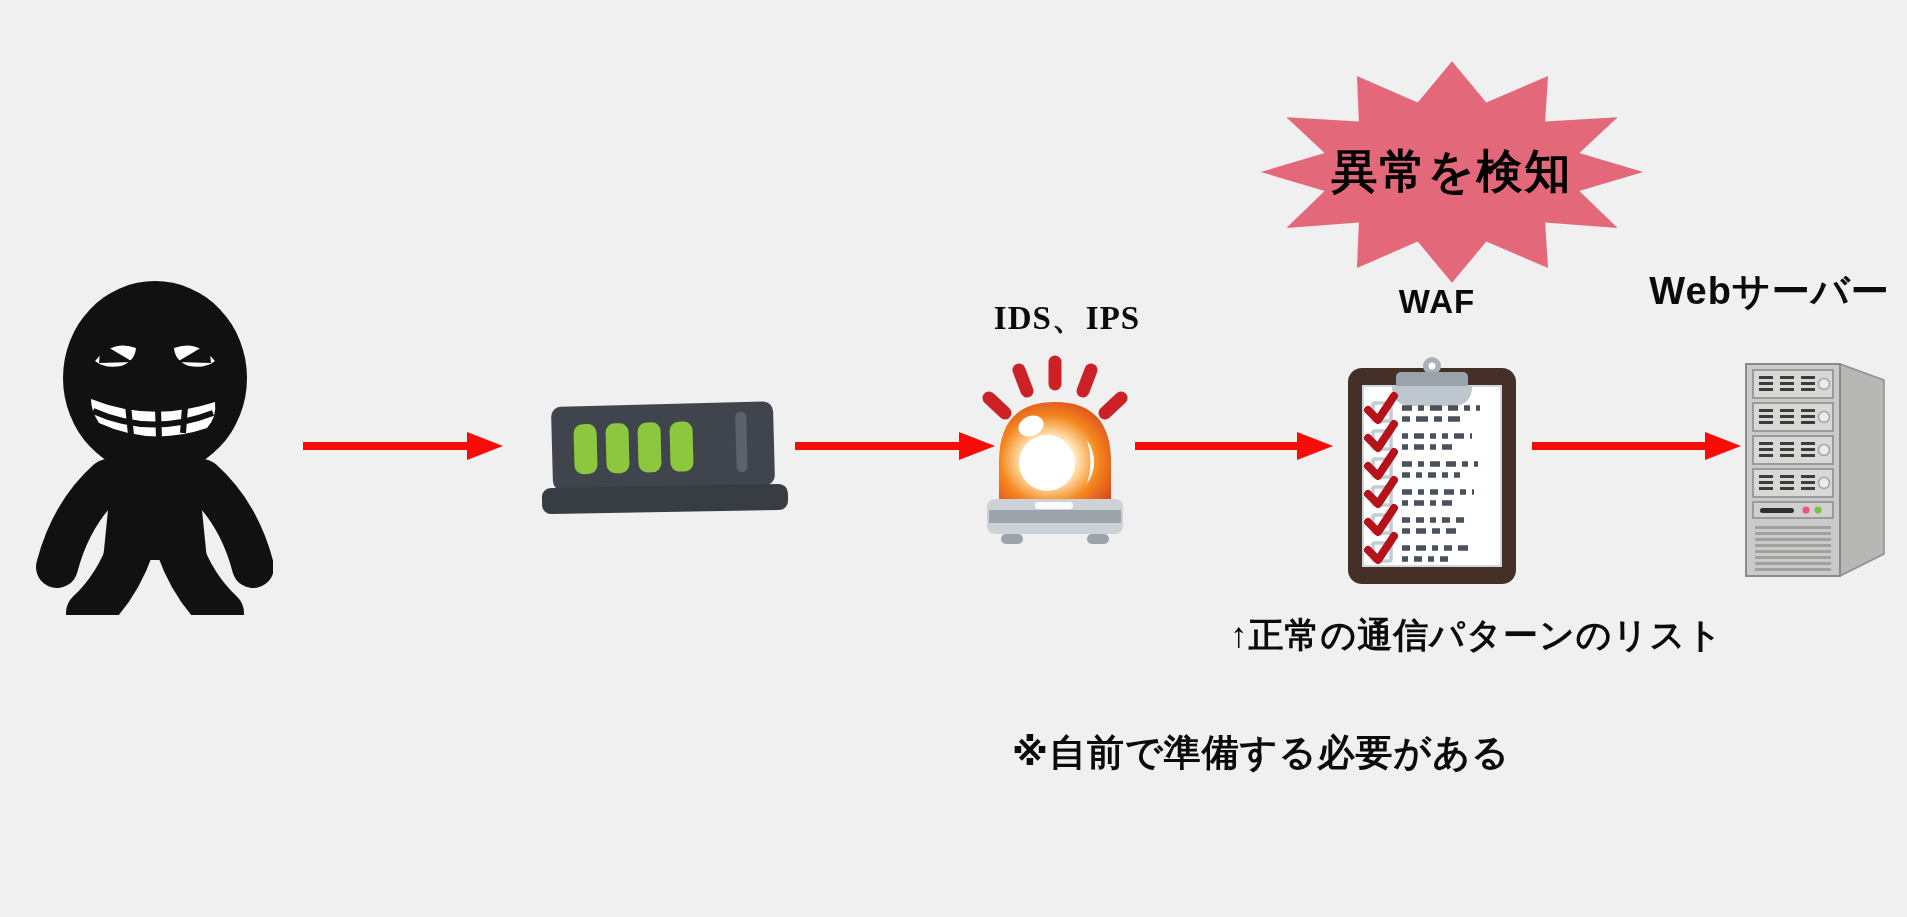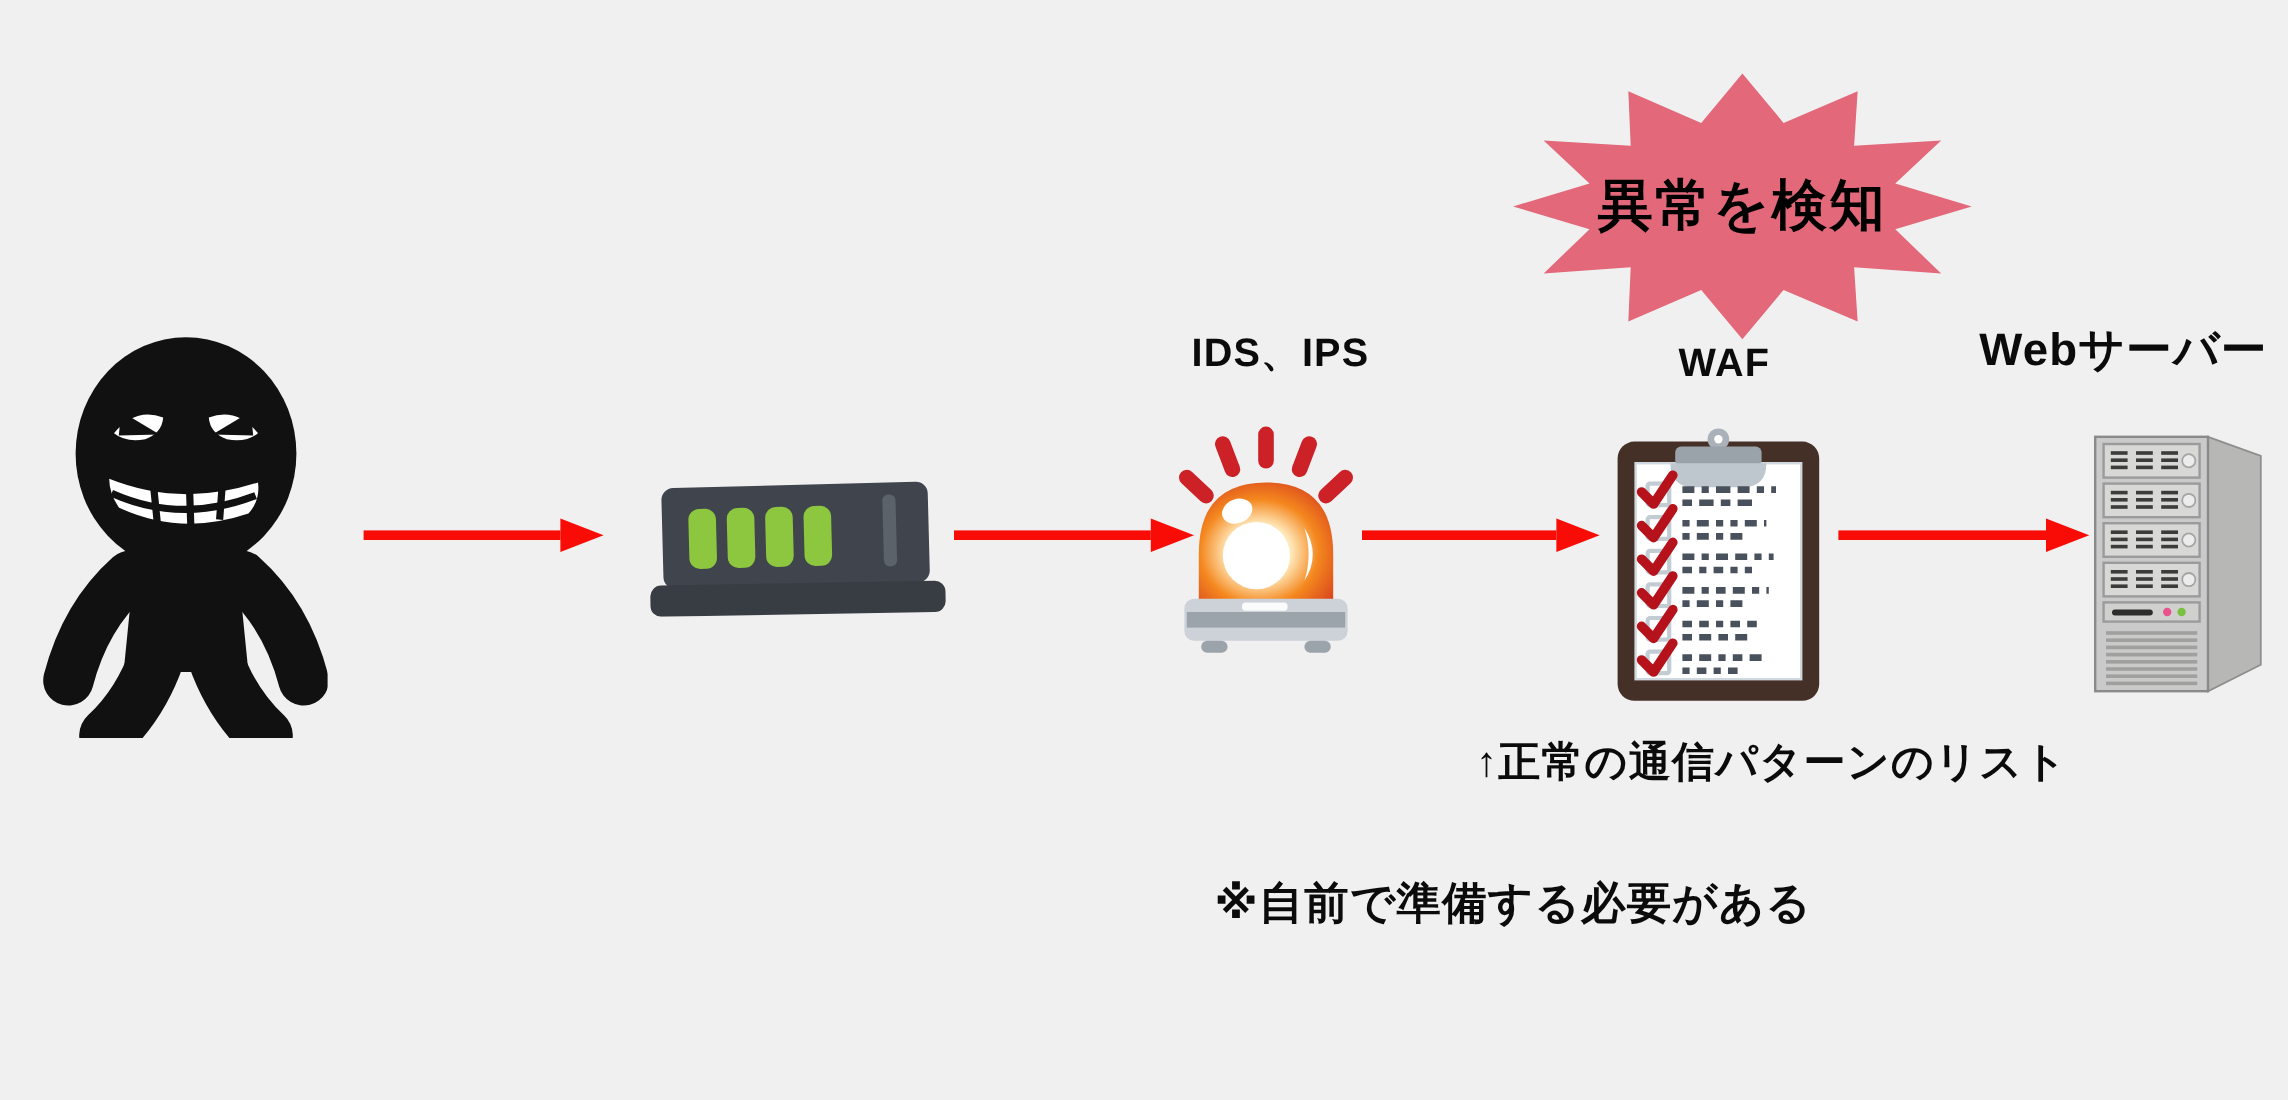--- a/index.html
+++ b/index.html
@@ -9,21 +9,21 @@
     font-family:"Liberation Sans","DejaVu Sans",sans-serif;
     color:var(--text,#0b0b0b);
   }
   .abs{position:absolute;}
   .icon{display:block;line-height:0;}
   .node-label{
     position:absolute;font-weight:bold;color:var(--text,#0b0b0b);
     text-align:center;white-space:nowrap;letter-spacing:1px;
   }
   .fw-label{left:455px;top:308px;width:420px;font-size:37px;}
-  .ids-label{left:958px;top:272px;width:218px;font-size:33px;}
+  .ids-label{left:958px;top:296px;width:218px;font-size:33px;font-family:Liberation Serif, serif;}
   .waf-label{left:1337px;top:283px;width:200px;font-size:33px;}
   .server-label{left:1622px;top:266px;width:295px;font-size:38px;}
   
   .arrow{position:absolute;display:flex;align-items:center;height:28px;}
   .arrow .shaft{flex:1;height:8px;background:var(--arrow,#f80c05);}
   .arrow .head{
     width:0;height:0;flex:0 0 auto;
     border-top:14px solid transparent;border-bottom:14px solid transparent;
     border-left:36px solid var(--arrow,#f80c05);
   }

